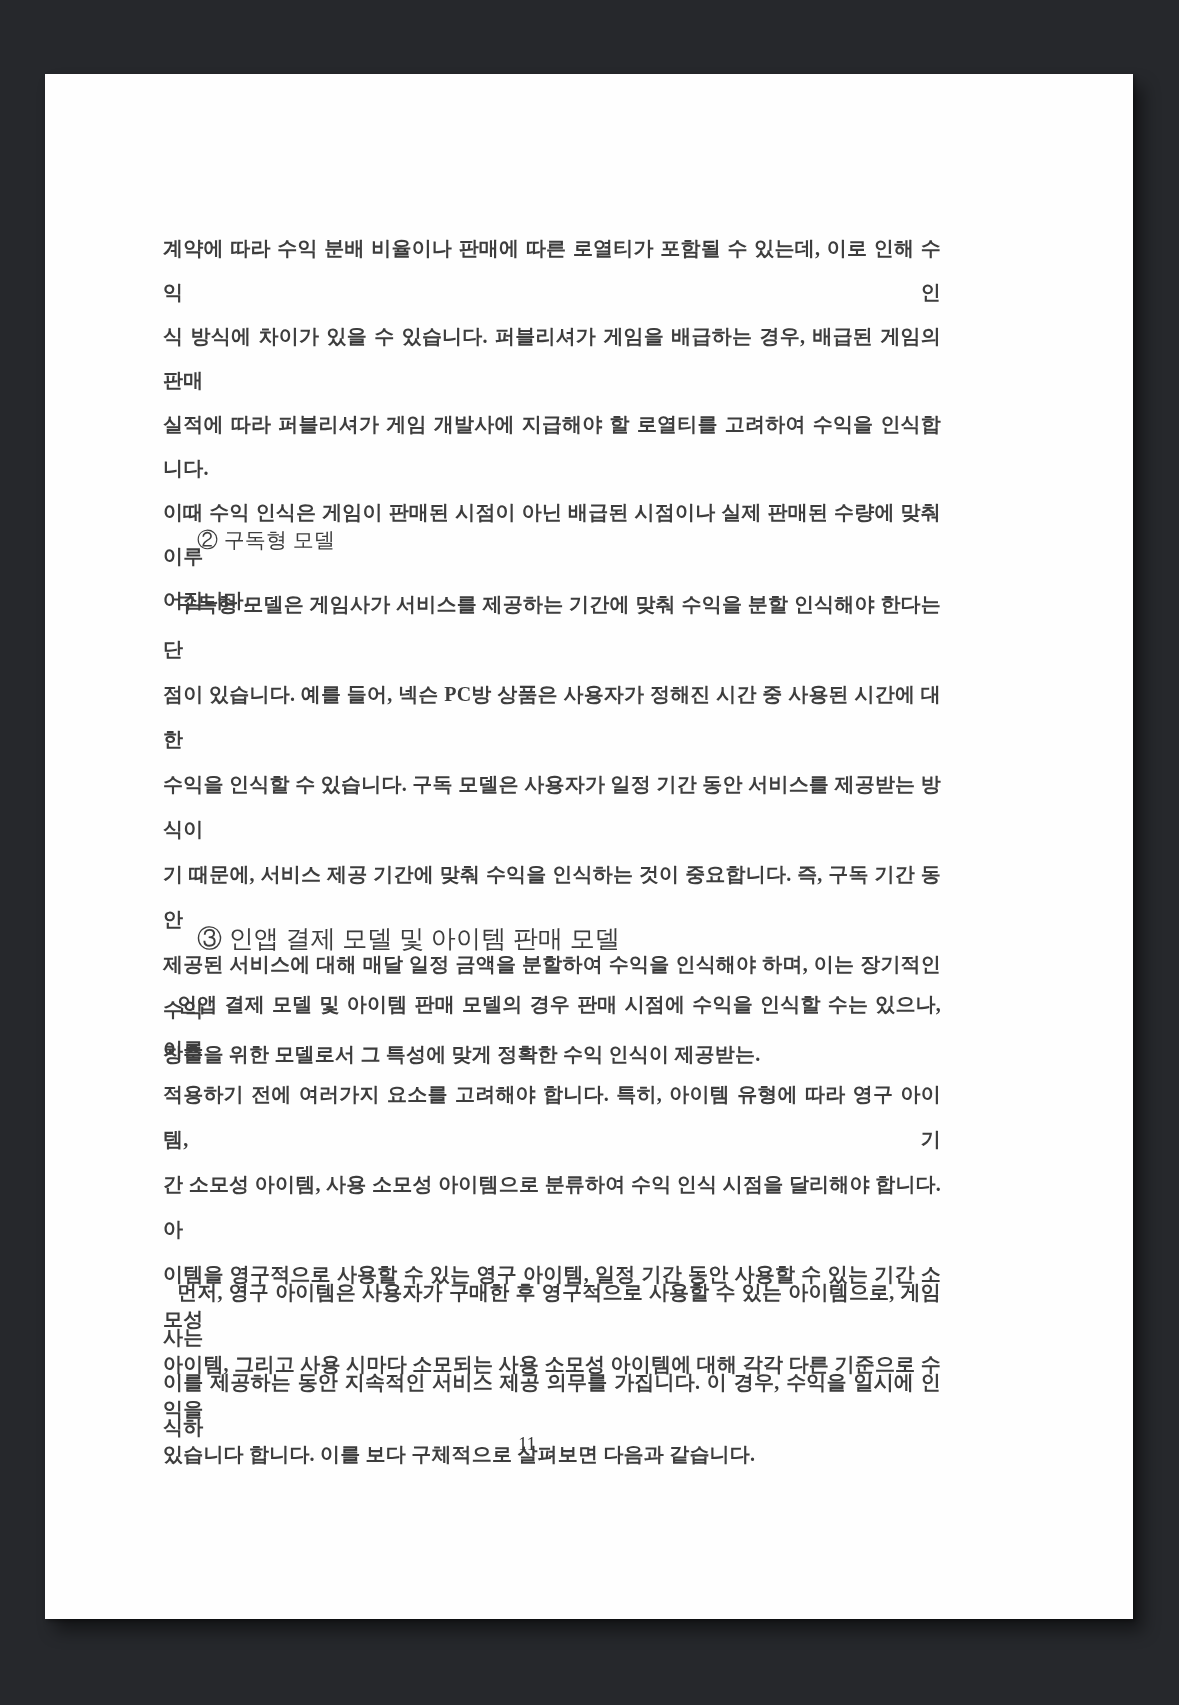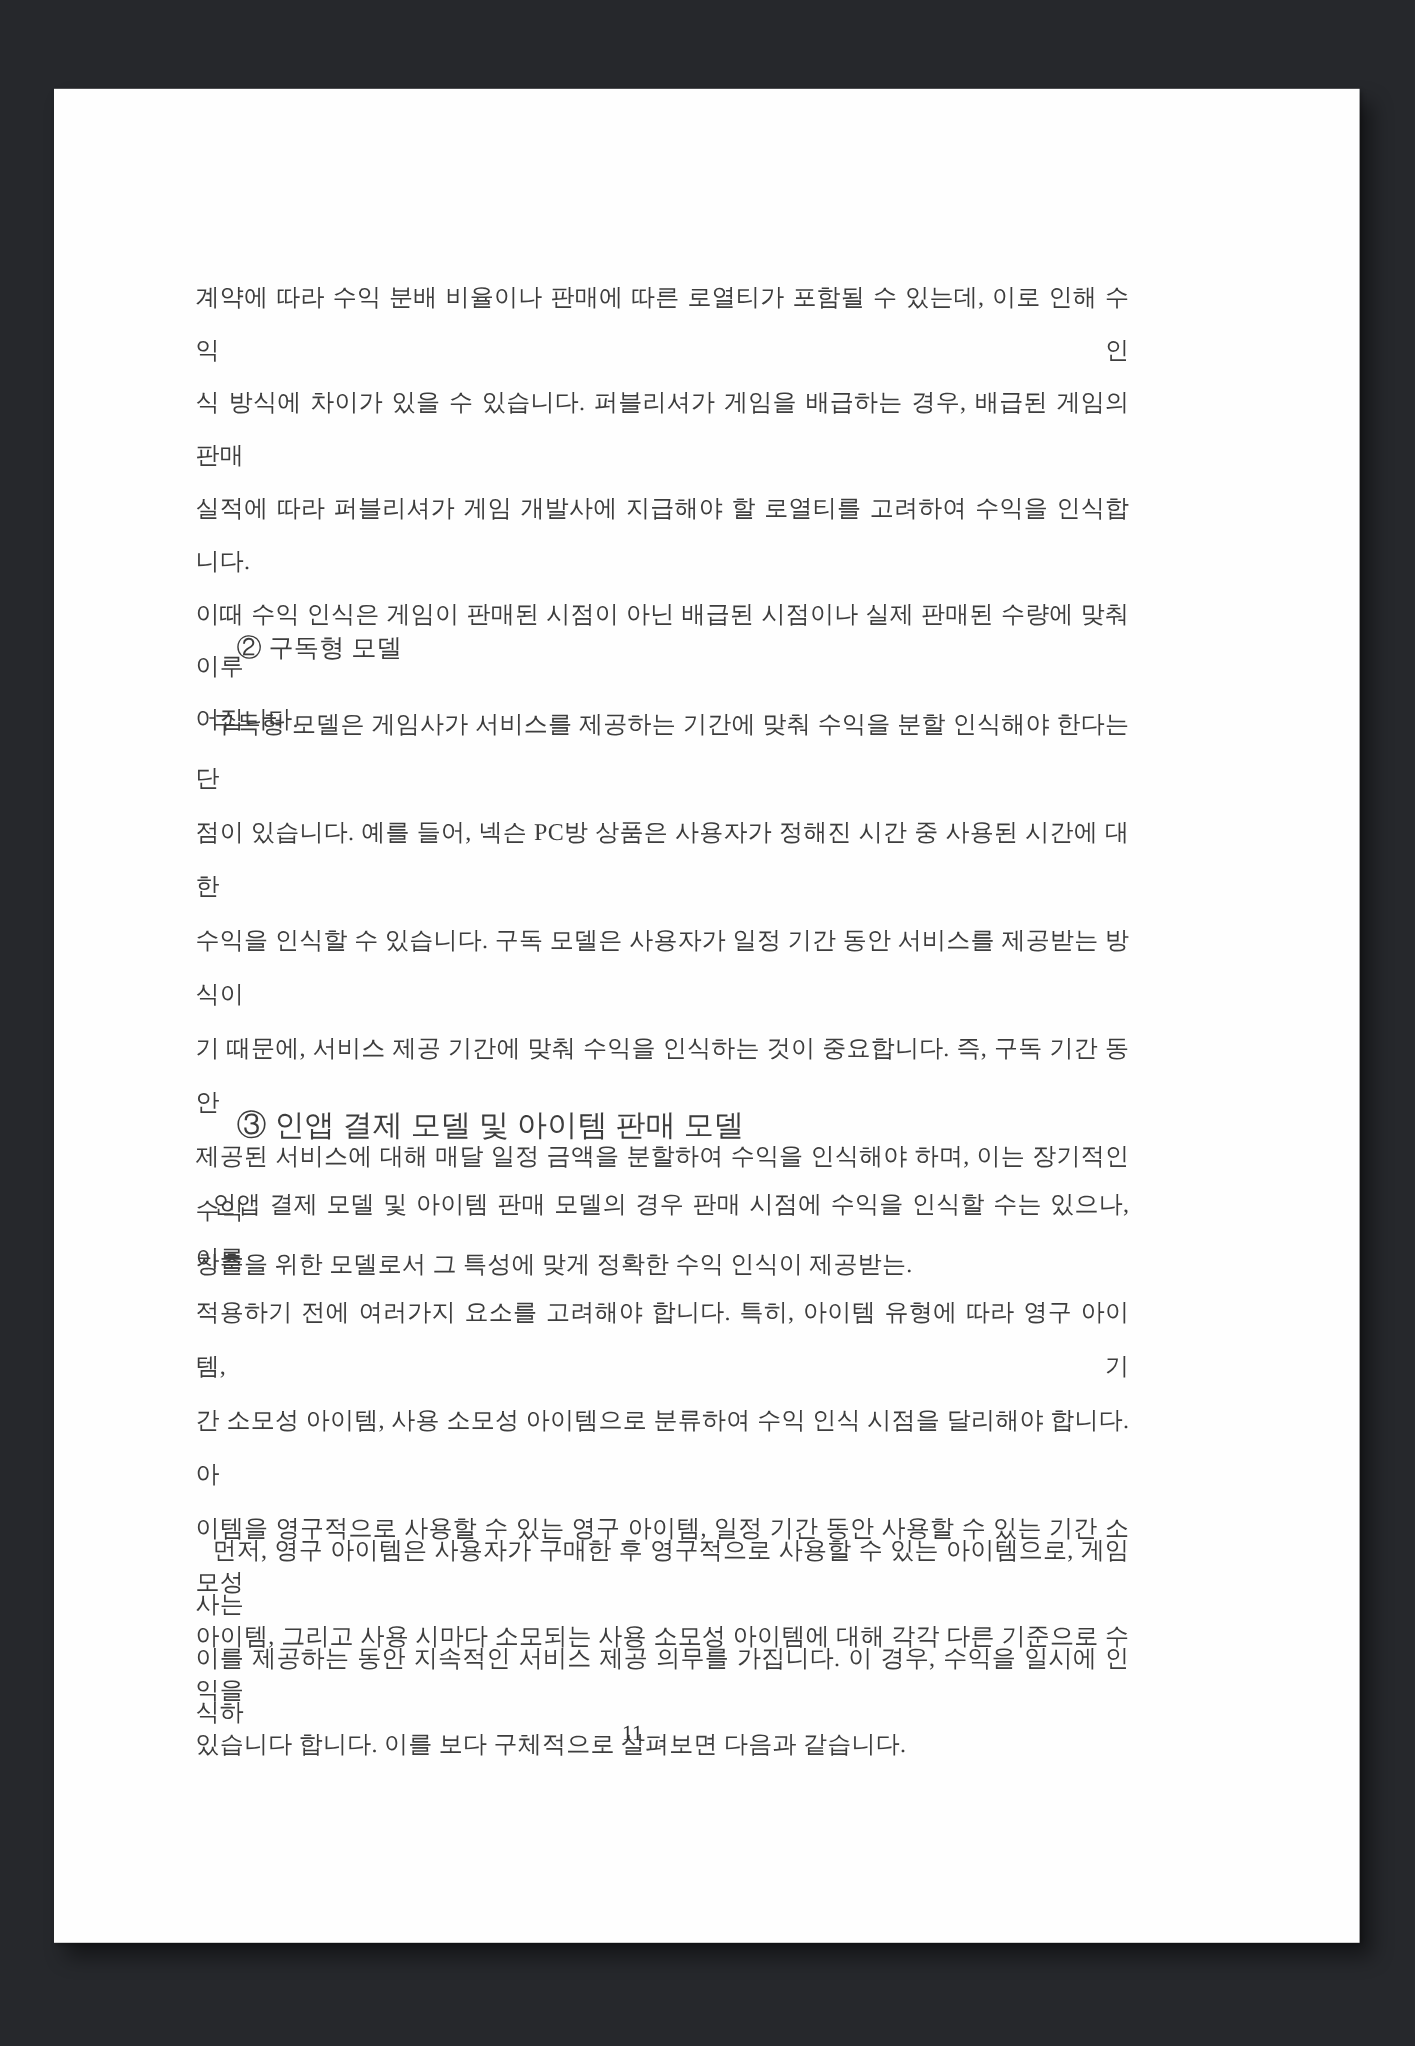--- a/index.html
+++ b/index.html
@@ -31,20 +31,21 @@
     position: absolute;
     left: 118px;
     width: 778px;
     font-size: 20px;
     letter-spacing: 0.2px;
   }
   .ln {
     text-align: justify;
     text-align-last: justify;
     white-space: normal;
+    font-weight: bold;
   }
   .ln--end {
     text-align: center;
     text-align-last: left;
   }
   .ln--indent {
     text-indent: 14px;
   }
   .p1 { top: 152px; line-height: 44px; }
   .h2 { top: 444px; line-height: 44px; padding-left: 34px; font-size: 21px; }

